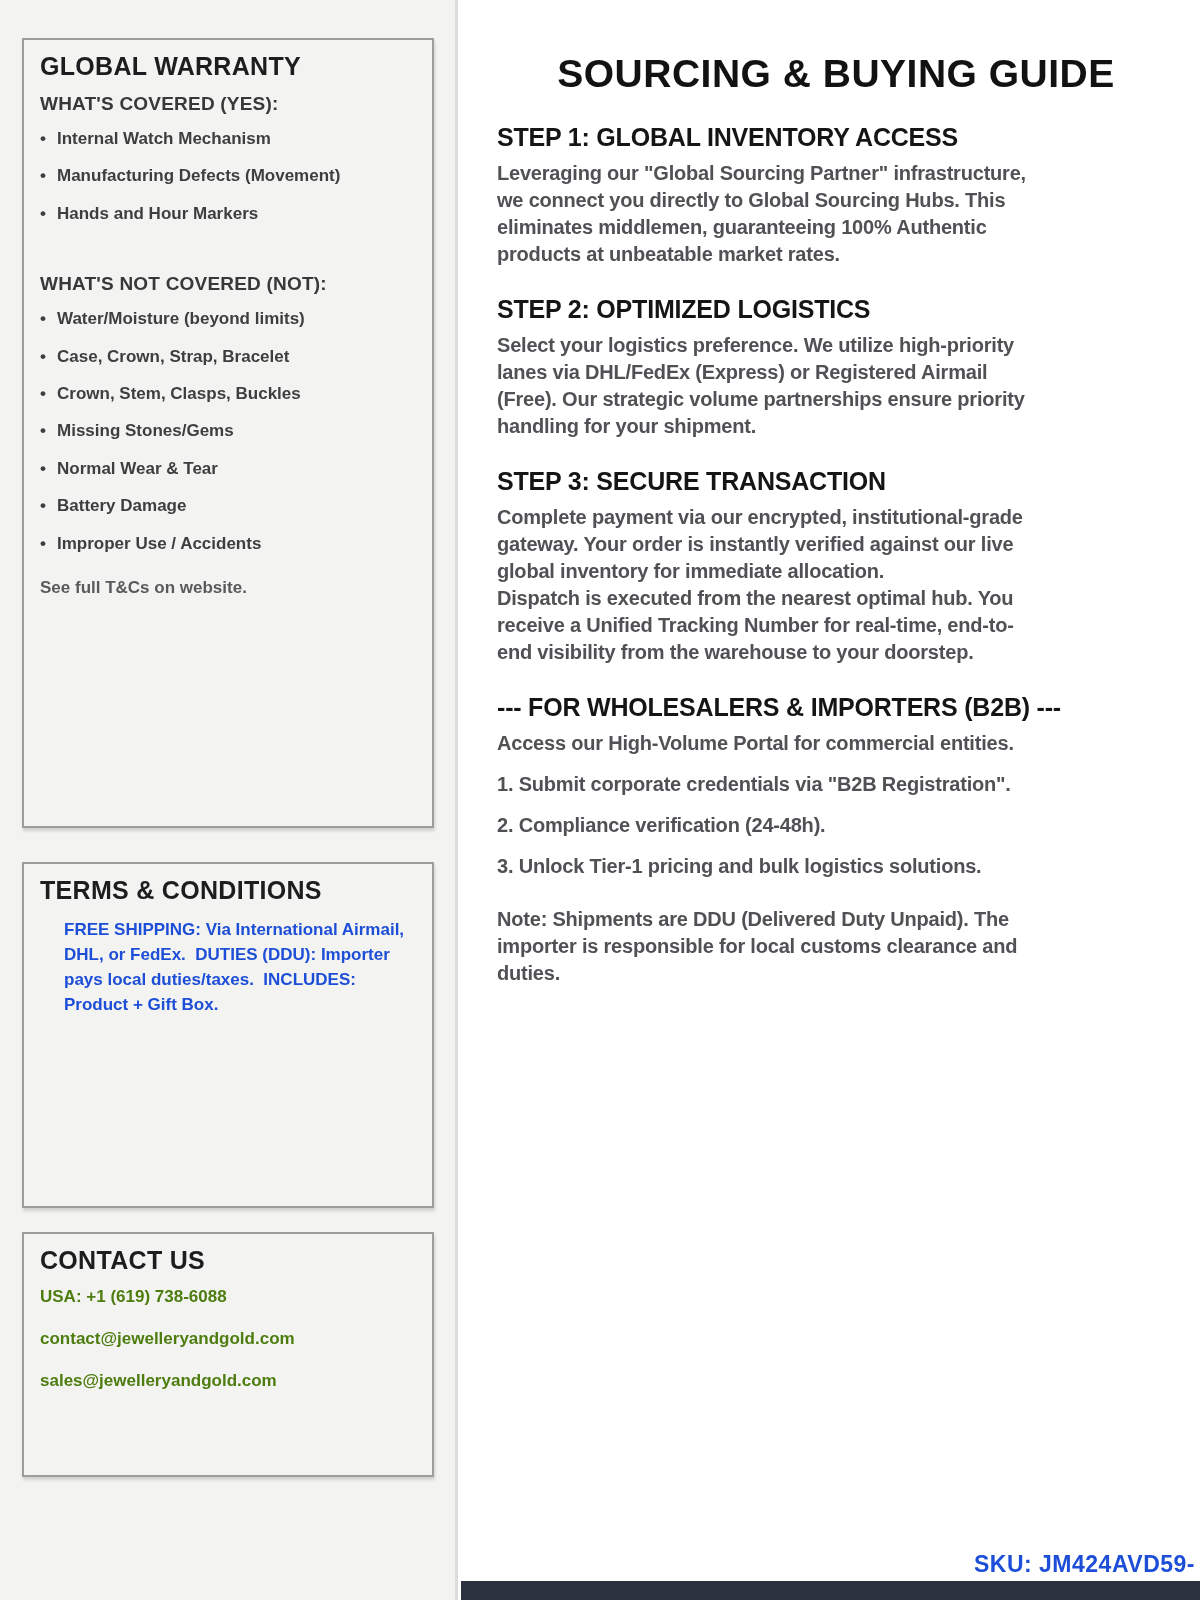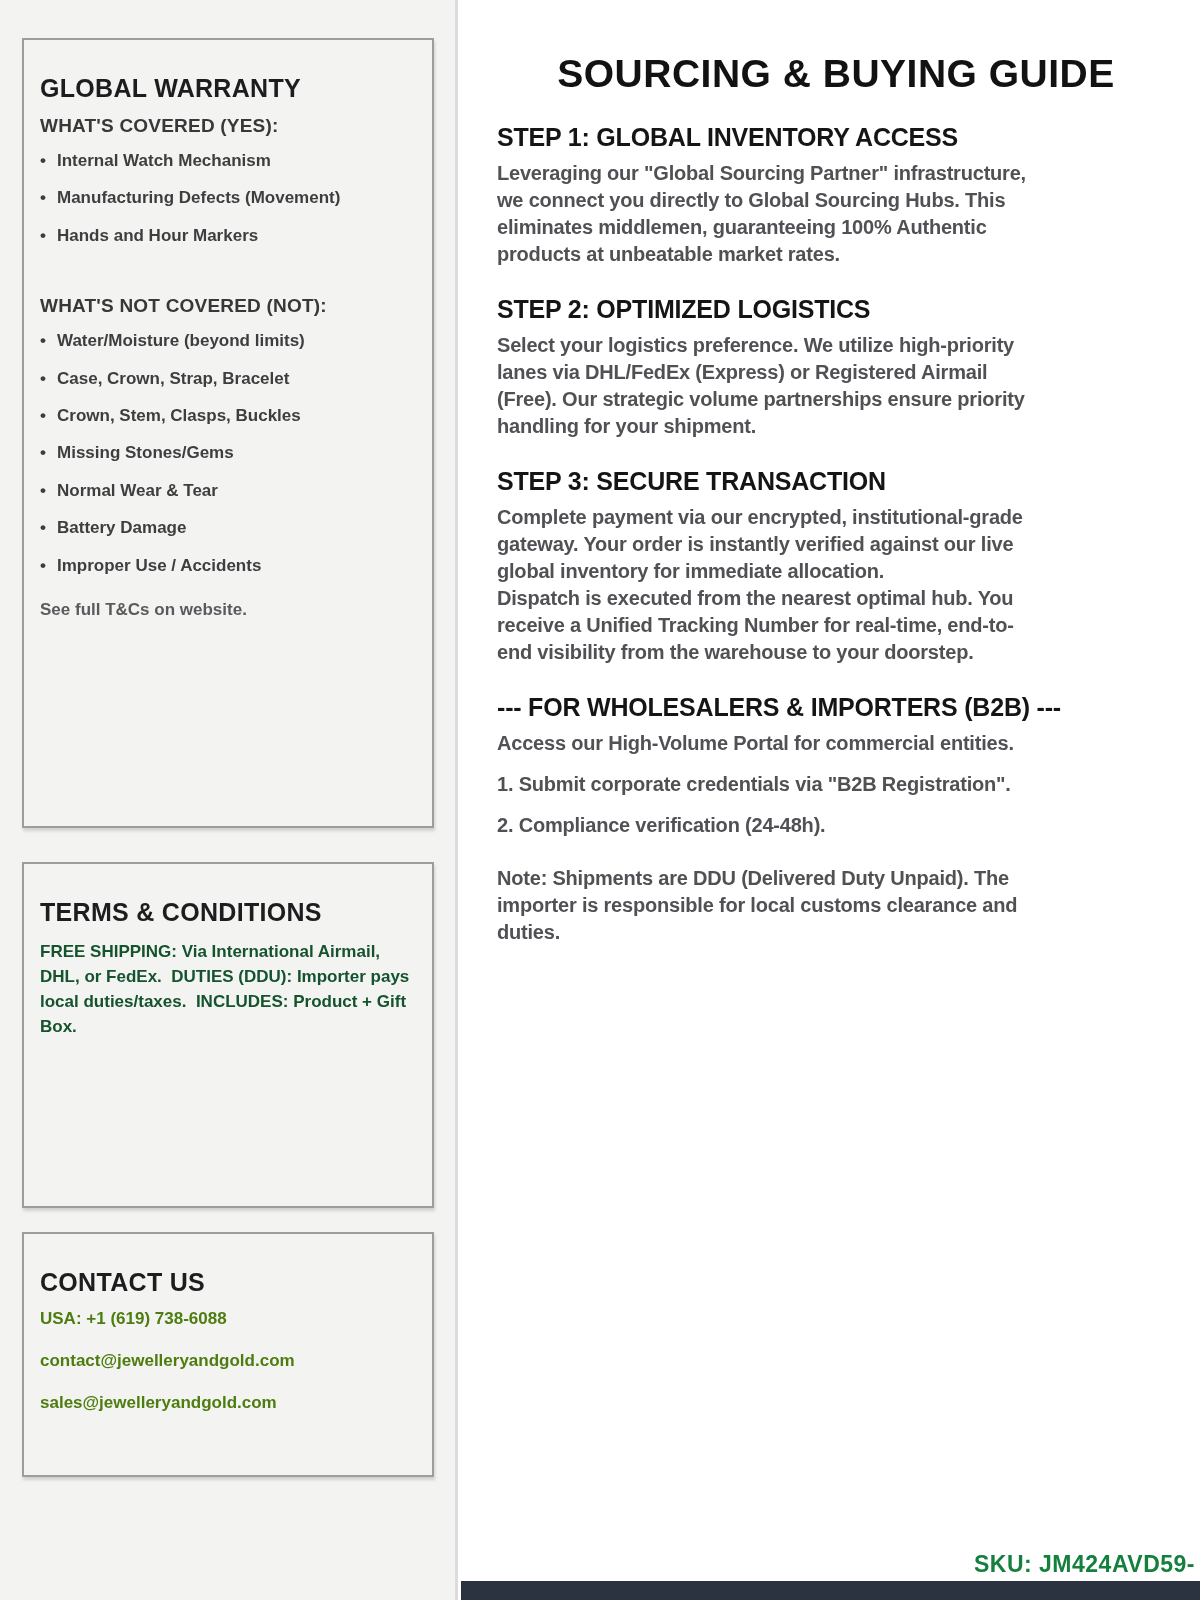--- a/index.html
+++ b/index.html
@@ -11,21 +11,21 @@
   }
   
   .sidebar {
     position:absolute; left:0; top:0; width:458px; height:1600px;
     background:#f3f3f1; border-right:3px solid #dcdcdc;
   }
   .panel {
     position:absolute; left:22px; width:412px;
     border:2px solid #9d9d9d; background:#f3f3f1;
     box-shadow:1px 3px 3px rgba(0,0,0,0.14);
-    padding:34px 16px;
+    padding:12px 16px;
   }
   .panel-warranty { top:38px;  height:790px; }
   .panel-terms    { top:862px; height:346px; }
   .panel-contact  { top:1232px; height:245px; }
   .panel h2 {
     font-size:25px; font-weight:bold; color:#1d1d1f;
     letter-spacing:0.3px; margin:0 0 12px 0;
   }
   .panel h3 {
     font-size:19px; font-weight:bold; color:#38383a;
@@ -37,22 +37,22 @@
     font-size:17px; font-weight:bold; color:#3e3e40; line-height:1.2;
   }
   .blist li::before {
     content:"\2022"; position:absolute; left:0; top:0; color:#3e3e40;
   }
   .gap { height:26px; }
   .footnote {
     margin-top:24px; font-size:17px; font-weight:bold; color:#5a5a5e;
   }
   .terms-body {
-    font-size:17px; font-weight:bold; color:#14532d;
-    line-height:25px; white-space:pre-wrap;
+    font-size:17px; font-weight:bold; color:#1d4ed8;
+    line-height:25px; white-space:pre-wrap;margin-left:24px;
   }
   .contact-line {
     font-size:17px; font-weight:bold; color:#4d7c0f; margin-bottom:22px;
   }
   
   .main {
     position:absolute; left:461px; top:0; width:739px; height:1600px;
     background:#ffffff;
   }
   .main-inner { padding:52px 25px 0 36px; }
@@ -65,21 +65,21 @@
     letter-spacing:-0.2px; margin:27px 0 8px 0; white-space:nowrap;
   }
   .step p, .b2b p {
     max-width:548px; font-size:20px; font-weight:bold; color:#515155;
     line-height:27px; letter-spacing:-0.2px;
   }
   .b2b p { margin-bottom:14px; }
   .b2b .note { margin-top:26px; }
   .sku {
     position:absolute; right:5px; top:1551px;
-    font-size:23px; font-weight:bold; color:#15803d; letter-spacing:0.5px;
+    font-size:23px; font-weight:bold; color:#1d4ed8; letter-spacing:0.5px;
     white-space:nowrap;
   }
   .footer-bar {
     position:absolute; left:461px; right:0; bottom:0; height:19px;
     background:#2c3340;
   }
 </style>
 </head>
 <body>
 
@@ -145,20 +145,21 @@
 
       <section class="step">
         <p>Dispatch is executed from the nearest optimal hub. You receive a Unified Tracking Number for real-time, end-to-end visibility from the warehouse to your doorstep.</p>
       </section>
 
       <section class="b2b">
         <h2>--- FOR WHOLESALERS &amp; IMPORTERS (B2B) ---</h2>
         <p>Access our High-Volume Portal for commercial entities.</p>
         <p>1. Submit corporate credentials via "B2B Registration".</p>
         <p>2. Compliance verification (24-48h).</p>
+        <p>3. Unlock Tier-1 pricing and bulk logistics solutions.</p>
         <p class="note">Note: Shipments are DDU (Delivered Duty Unpaid). The importer is responsible for local customs clearance and duties.</p>
       </section>
 
     </div>
   </main>
 
   <div class="sku">SKU: JM424AVD59-</div>
   <div class="footer-bar"></div>
 
 </div>

